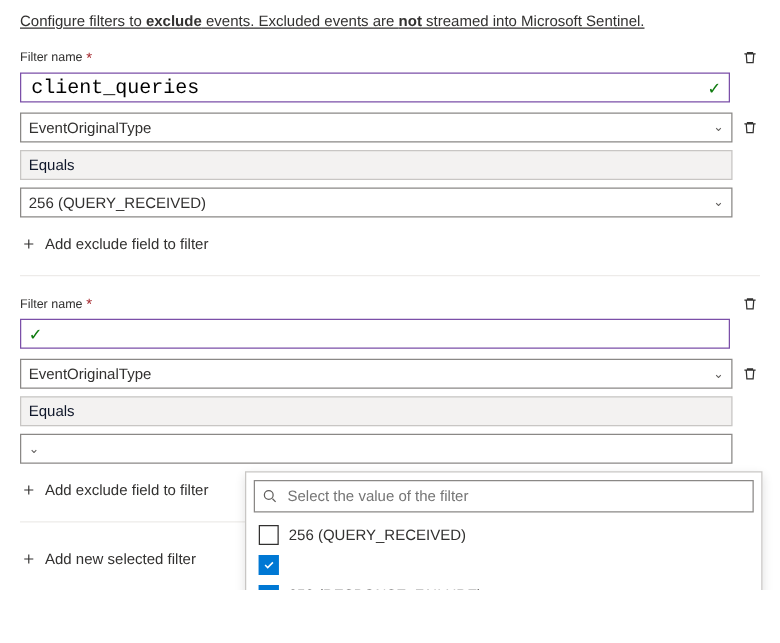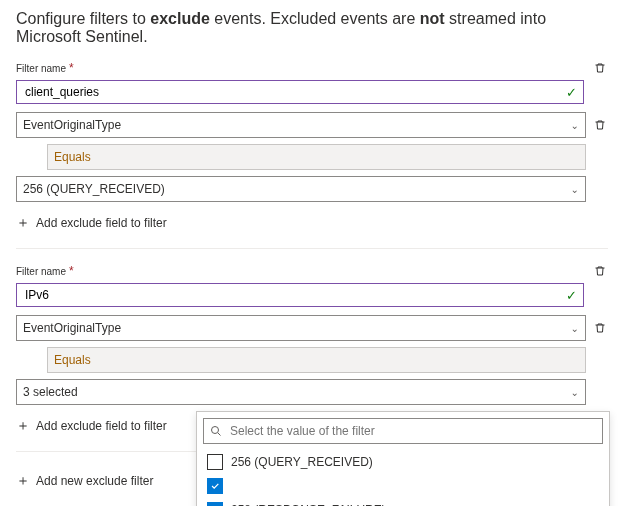--- a/index.html
+++ b/index.html
@@ -5,21 +5,21 @@
   * { box-sizing: border-box; }
   body {
     margin: 0;
     padding: 10px 16px;
     font-family: "Segoe UI", -apple-system, sans-serif;
     font-size: 12px;
     color: #323130;
     background: #fff;
     width: 624px;
   }
-  .description { margin-bottom: 14px; font-size: 16px; }
+  .description { margin-bottom: 14px; font-size: 12px; text-decoration: underline; }
   .description b { font-weight: 600; }
   .filter-block { margin-bottom: 10px; }
   .filter-header { display: flex; align-items: center; }
   .filter-label { font-size: 10px; font-weight: 400; }
   .req { color: #a4262c; margin-left: 3px; }
   .spacer { flex: 1; }
   .trash-btn {
     width: 16px; height: 16px; display: flex; align-items: center;
     justify-content: center; cursor: pointer; color: #323130;
   }
@@ -28,42 +28,41 @@
     margin-top: 4px;
     margin-bottom: 8px;
     border: 1px solid #7b4fa8;
     height: 24px;
     display: flex;
     align-items: center;
     padding: 0 6px;
     position: relative;
   }
   .name-input input {
-    border: none; outline: none; flex: 1; font-size: 12px;
-    font-family: Liberation Sans, sans-serif; background: transparent;
+    border: none; outline: none; flex: 1; font-size: 16px;
+    font-family: Liberation Mono, monospace; background: transparent;
   }
   .check-ok { color: #107c10; font-size: 13px; }
   .field-row {
     display: flex; align-items: center; gap: 6px; margin-bottom: 6px;
   }
   .dropdown {
     flex: 1;
     height: 24px;
     border: 1px solid #8a8886;
     display: flex;
     align-items: center;
-    padding: 12px 6px;
+    padding: 0 6px;
     background: #fff;
     cursor: pointer;
   }
   .dropdown.disabled {
     background: #f3f2f1;
     border-color: #c8c6c4;
-    color: #a16207;
-    margin-left: 31px;
+    color: #0f172a;
   }
   .dropdown .val { flex: 1; font-size: 12px; }
   .chev { font-size: 10px; color: #605e5c; }
   .trash-col { width: 16px; display: flex; justify-content: center; }
   .add-link {
     display: flex; align-items: center; gap: 6px;
     font-size: 12px; color: #323130; cursor: pointer;
     padding: 6px 0; margin-top: 4px;
   }
   .add-link .plus { font-size: 14px; font-weight: 300; }
@@ -167,21 +166,20 @@
     <span class="filter-label">Filter name</span>
     <span class="req">*</span>
     <span class="spacer"></span>
     <span class="trash-btn">
       <svg width="12" height="12" viewBox="0 0 24 24" fill="none" stroke="currentColor" stroke-width="2">
           <path d="M3 6h18M8 6V4h8v2M6 6l1 14h10l1-14"></path>
         </svg>
     </span>
   </div>
   <div class="name-input">
-    <input type="text" value="IPv6" style="">
     <span class="check-ok">✓</span>
   </div>
   <div class="field-row">
     <div class="dropdown">
       <span class="val">EventOriginalType</span>
       <span class="chev">⌄</span>
     </div>
     <div class="trash-col">
       <span class="trash-btn">
         <svg width="12" height="12" viewBox="0 0 24 24" fill="none" stroke="currentColor" stroke-width="2">
@@ -191,21 +189,20 @@
     </div>
   </div>
   <div class="field-row">
     <div class="dropdown disabled no-trash-pad">
       <span class="val">Equals</span>
     </div>
     <div class="trash-col"></div>
   </div>
   <div class="field-row">
     <div class="dropdown no-trash-pad">
-      <span class="val">3 selected</span>
       <span class="chev">⌄</span>
     </div>
     <div class="trash-col"></div>
   </div>
 
   <div class="lower-add-row">
     <div class="add-link" style="width:172px">
       <span class="plus">＋</span>
       <span>Add exclude field to filter</span>
     </div>
@@ -245,14 +242,14 @@
           <div class="option-row"></div>
         </div>
     </div>
   </div>
 </div>
 
 <hr class="sep">
 
 <div class="add-link">
   <span class="plus">＋</span>
-  <span>Add new exclude filter</span>
+  <span>Add new selected filter</span>
 </div>
 
 </body></html>

